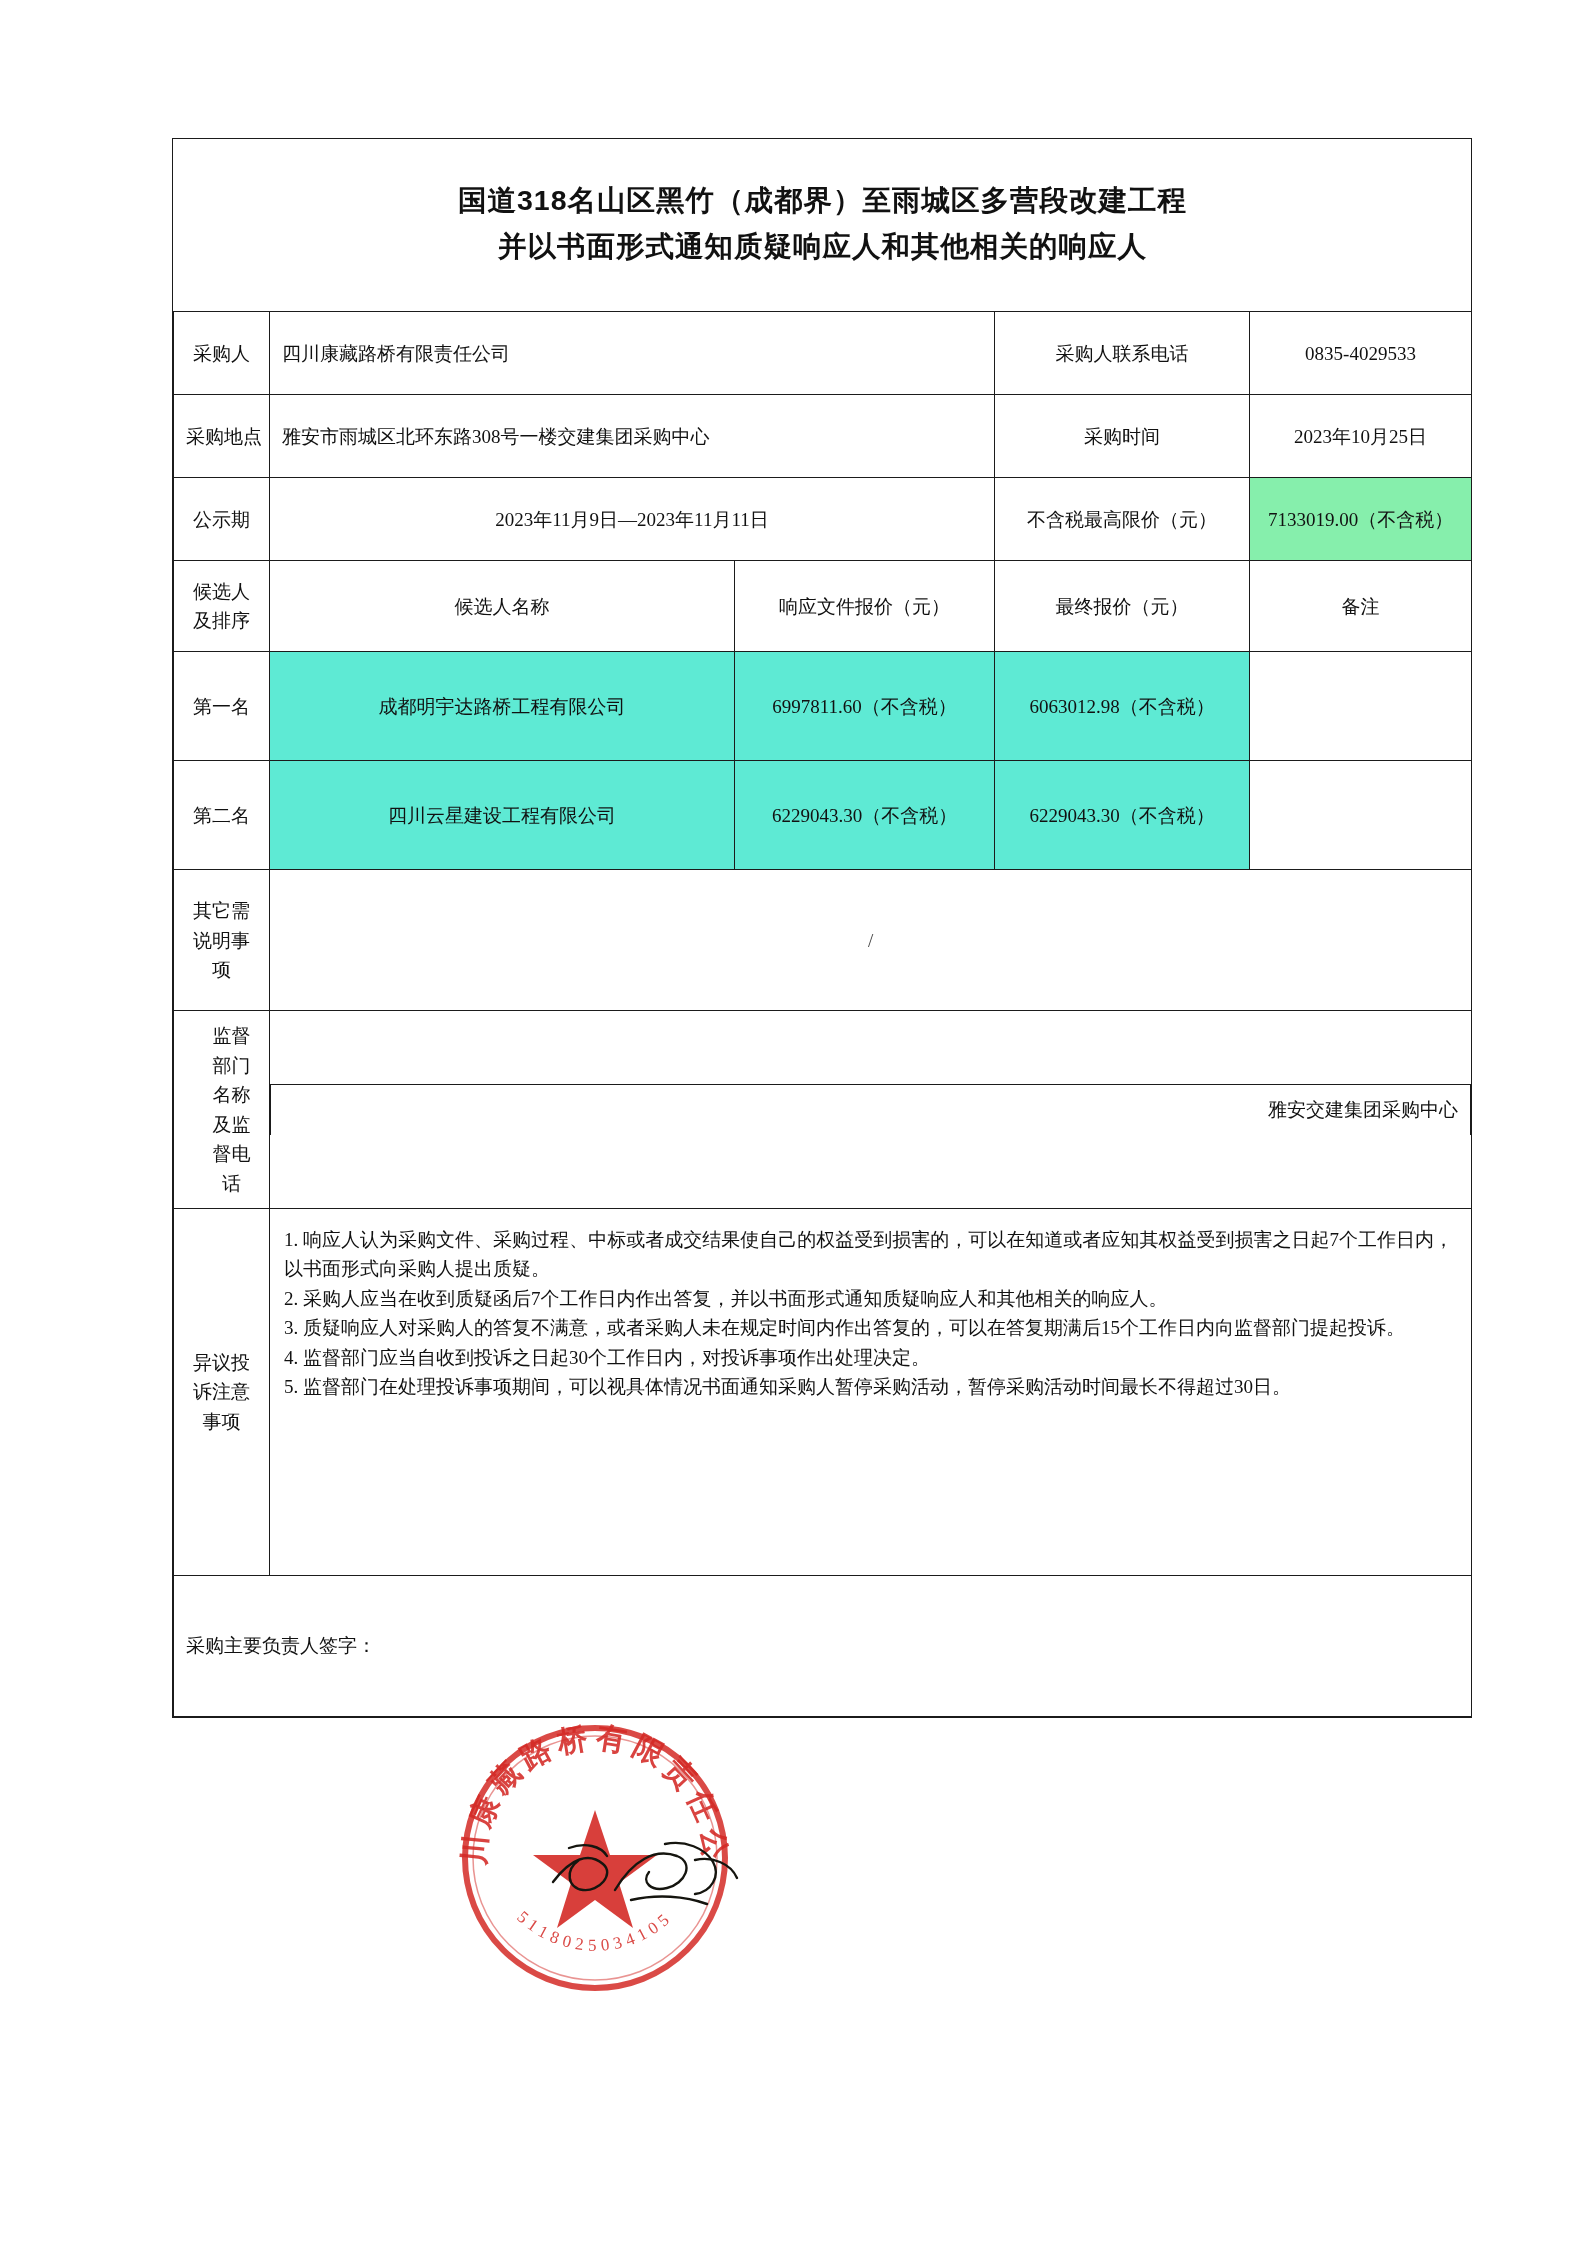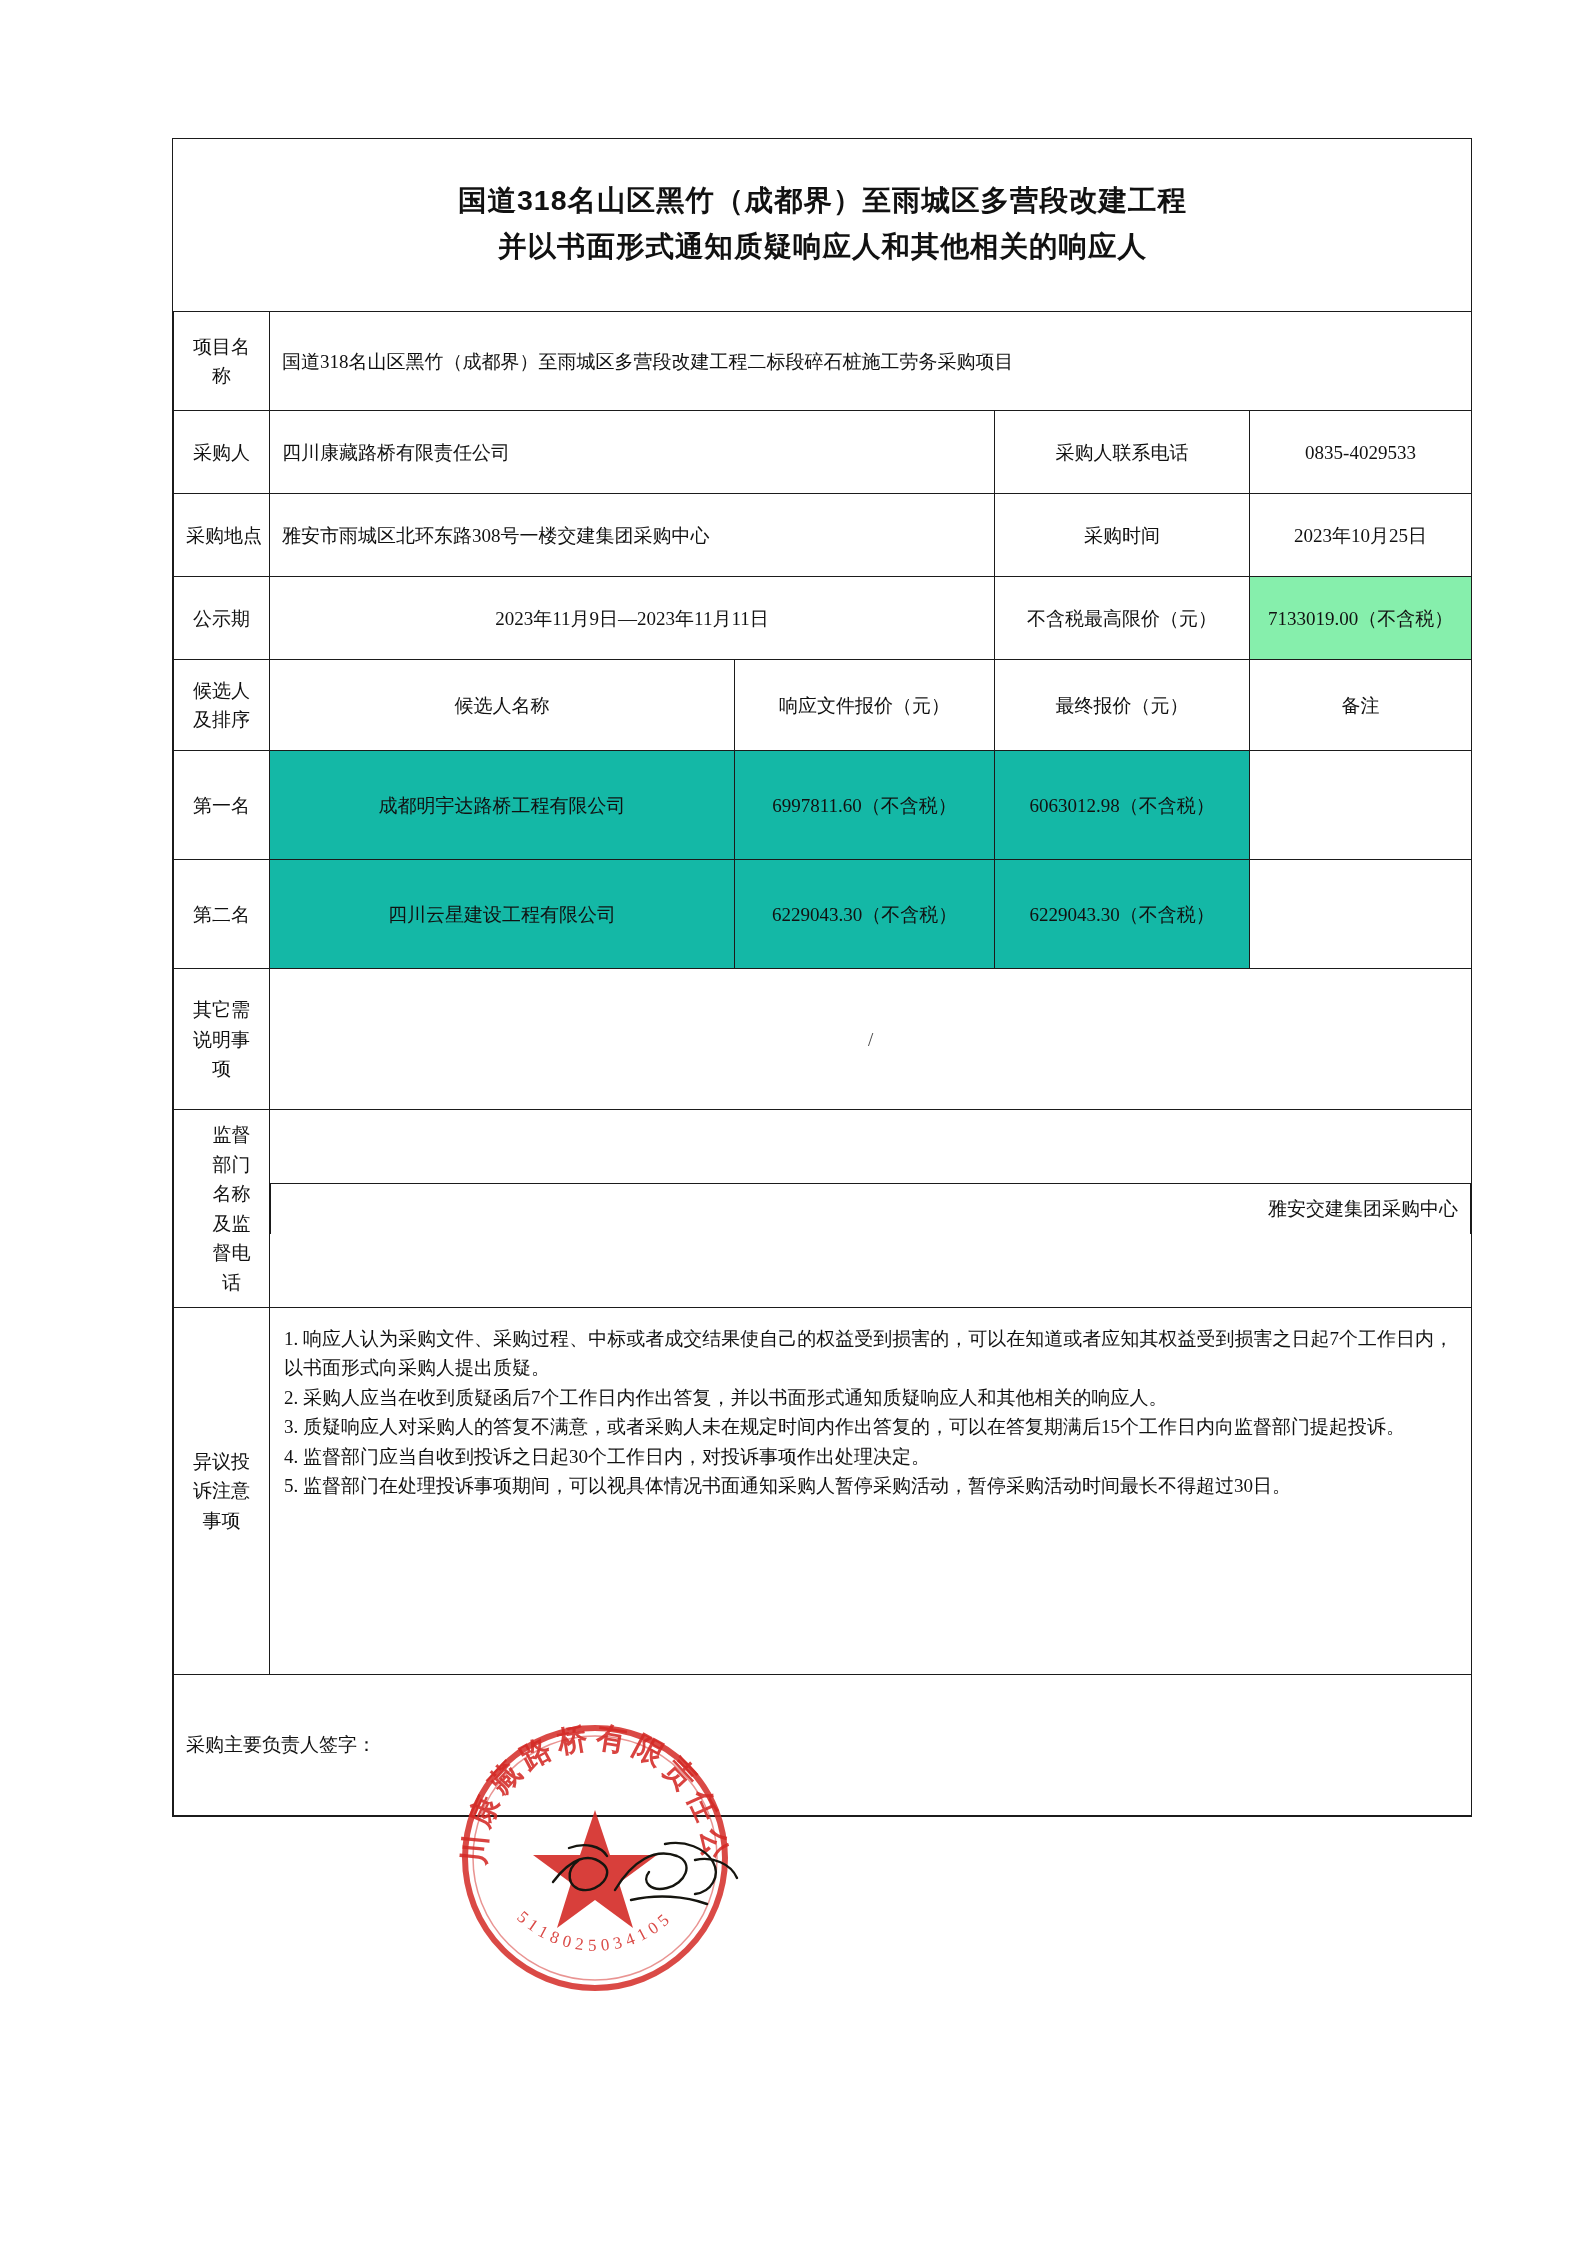--- a/index.html
+++ b/index.html
@@ -60,21 +60,21 @@
   .lbl {
     text-align: center;
     white-space: nowrap;
   }
   .lbl-multi {
     text-align: center;
     line-height: 1.6;
   }
   .ctr { text-align: center; }
   .left { text-align: left; }
-  .shade { background: #14b8a6; }
+  .shade { background: #5eead4; }
   .shade-strong { background: #86efac; }
   .tall-blank {
     height: 120px;
     position: relative;
   }
   .slash {
     text-align: center;
     color: #444;
     font-size: 20px;
   }
@@ -144,24 +144,20 @@
       </colgroup>
 
       <tbody>
           <tr>
         <td class="title-cell" colspan="6">
           <div class="title-line">国道318名山区黑竹（成都界）至雨城区多营段改建工程</div>
           <div class="title-line">并以书面形式通知质疑响应人和其他相关的响应人</div>
         </td>
       </tr>
 
-      <tr>
-        <td class="lbl" colspan="1" style="white-space:normal;">项目名称</td>
-        <td class="left" colspan="5" style="height:78px;">国道318名山区黑竹（成都界）至雨城区多营段改建工程二标段碎石桩施工劳务采购项目</td>
-      </tr>
 
       <tr>
         <td class="lbl">采购人</td>
         <td class="left" colspan="3" style="height:62px;">四川康藏路桥有限责任公司</td>
         <td class="ctr">采购人联系电话</td>
         <td class="ctr">0835-4029533</td>
       </tr>
 
       <tr>
         <td class="lbl">采购地点</td>

